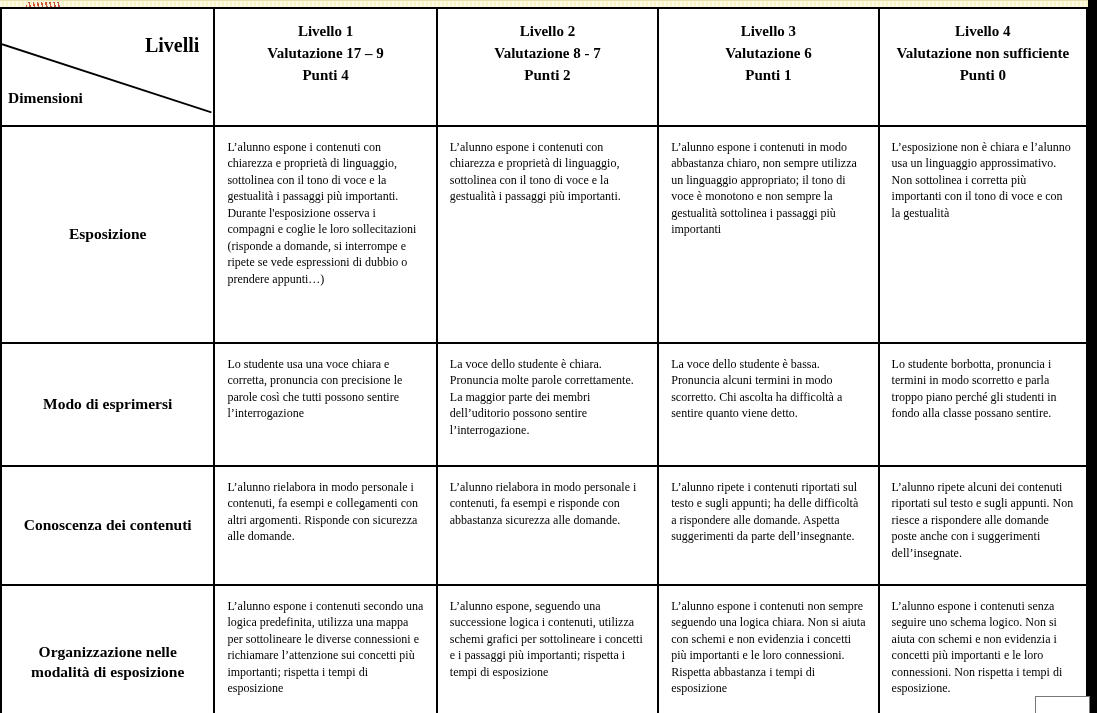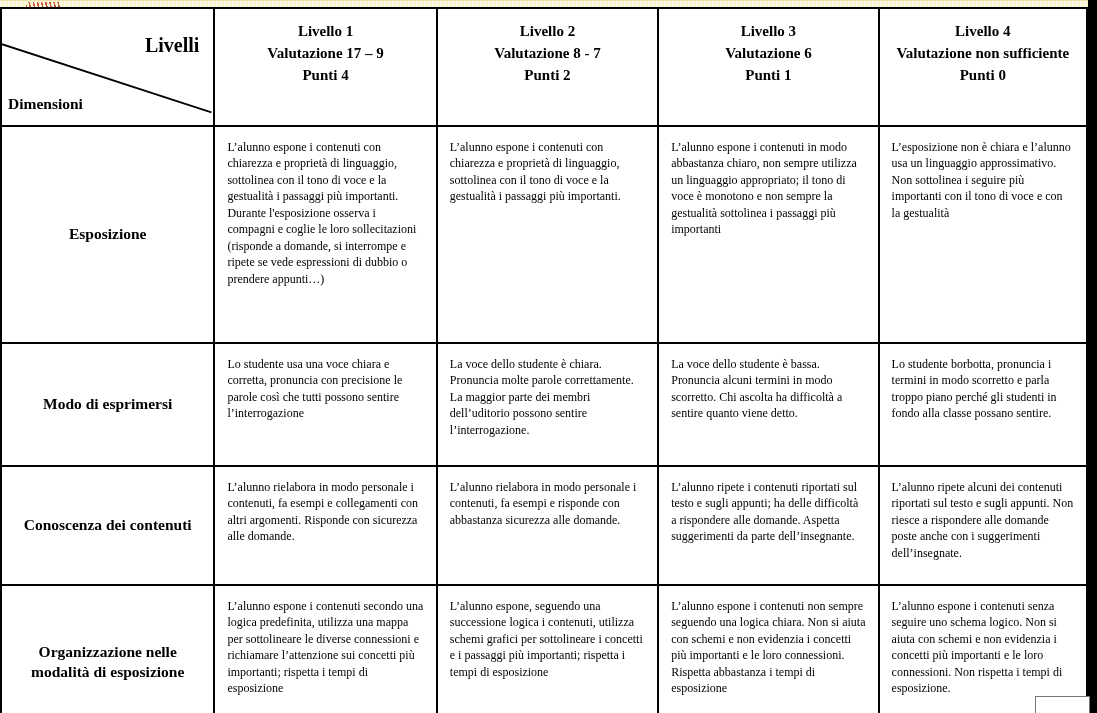--- a/index.html
+++ b/index.html
@@ -66,21 +66,21 @@
     display: block;
   }
   .corner-top {
     position: absolute;
     right: 14px; top: 25px;
     font-weight: bold;
     font-size: 20px;
   }
   .corner-bottom {
     position: absolute;
-    left: 6px; bottom: 12px;
+    left: 6px; bottom: 18px;
     font-weight: bold;
     font-size: 15.5px;
   }
   th.level-head {
     font-weight: bold;
     font-size: 15px;
     line-height: 1.45;
     text-align: center;
     vertical-align: top;
     padding: 6px 10px 0 10px;
@@ -161,21 +161,21 @@
         <div>Valutazione non sufficiente</div>
         <div>Punti 0</div>
       </th>
     </tr>
 
     <tr class="r-esposizione">
       <th class="dim-head">Esposizione</th>
       <td class="cell">L’alunno espone i contenuti con chiarezza e proprietà di linguaggio, sottolinea con il tono di voce e la gestualità i passaggi più importanti. Durante l'esposizione osserva i compagni e coglie le loro sollecitazioni (risponde a domande, si interrompe e ripete se vede espressioni di dubbio o prendere appunti…)</td>
       <td class="cell">L’alunno espone i contenuti con chiarezza e proprietà di linguaggio, sottolinea con il tono di voce e la gestualità i passaggi più importanti.</td>
       <td class="cell">L’alunno espone i contenuti in modo abbastanza chiaro, non sempre utilizza un linguaggio appropriato; il tono di voce è monotono e non sempre la gestualità sottolinea i passaggi più importanti</td>
-      <td class="cell">L’esposizione non è chiara e l’alunno usa un linguaggio approssimativo. Non sottolinea i seguire più importanti con il tono di voce e con la gestualità</td>
+      <td class="cell">L’esposizione non è chiara e l’alunno usa un linguaggio approssimativo. Non sottolinea i corretta più importanti con il tono di voce e con la gestualità</td>
     </tr>
 
     <tr class="r-modo">
       <th class="dim-head">Modo di esprimersi</th>
       <td class="cell">Lo studente usa una voce chiara e corretta, pronuncia con precisione le parole così che tutti possono sentire l’interrogazione</td>
       <td class="cell">La voce dello studente è chiara. Pronuncia molte parole correttamente. La maggior parte dei membri dell’uditorio possono sentire l’interrogazione.</td>
       <td class="cell">La voce dello studente è bassa. Pronuncia alcuni termini in modo scorretto.  Chi ascolta ha difficoltà a sentire quanto viene detto.</td>
       <td class="cell">Lo studente borbotta, pronuncia i termini in modo scorretto e parla troppo piano perché gli studenti in fondo alla classe possano sentire.</td>
     </tr>
 

